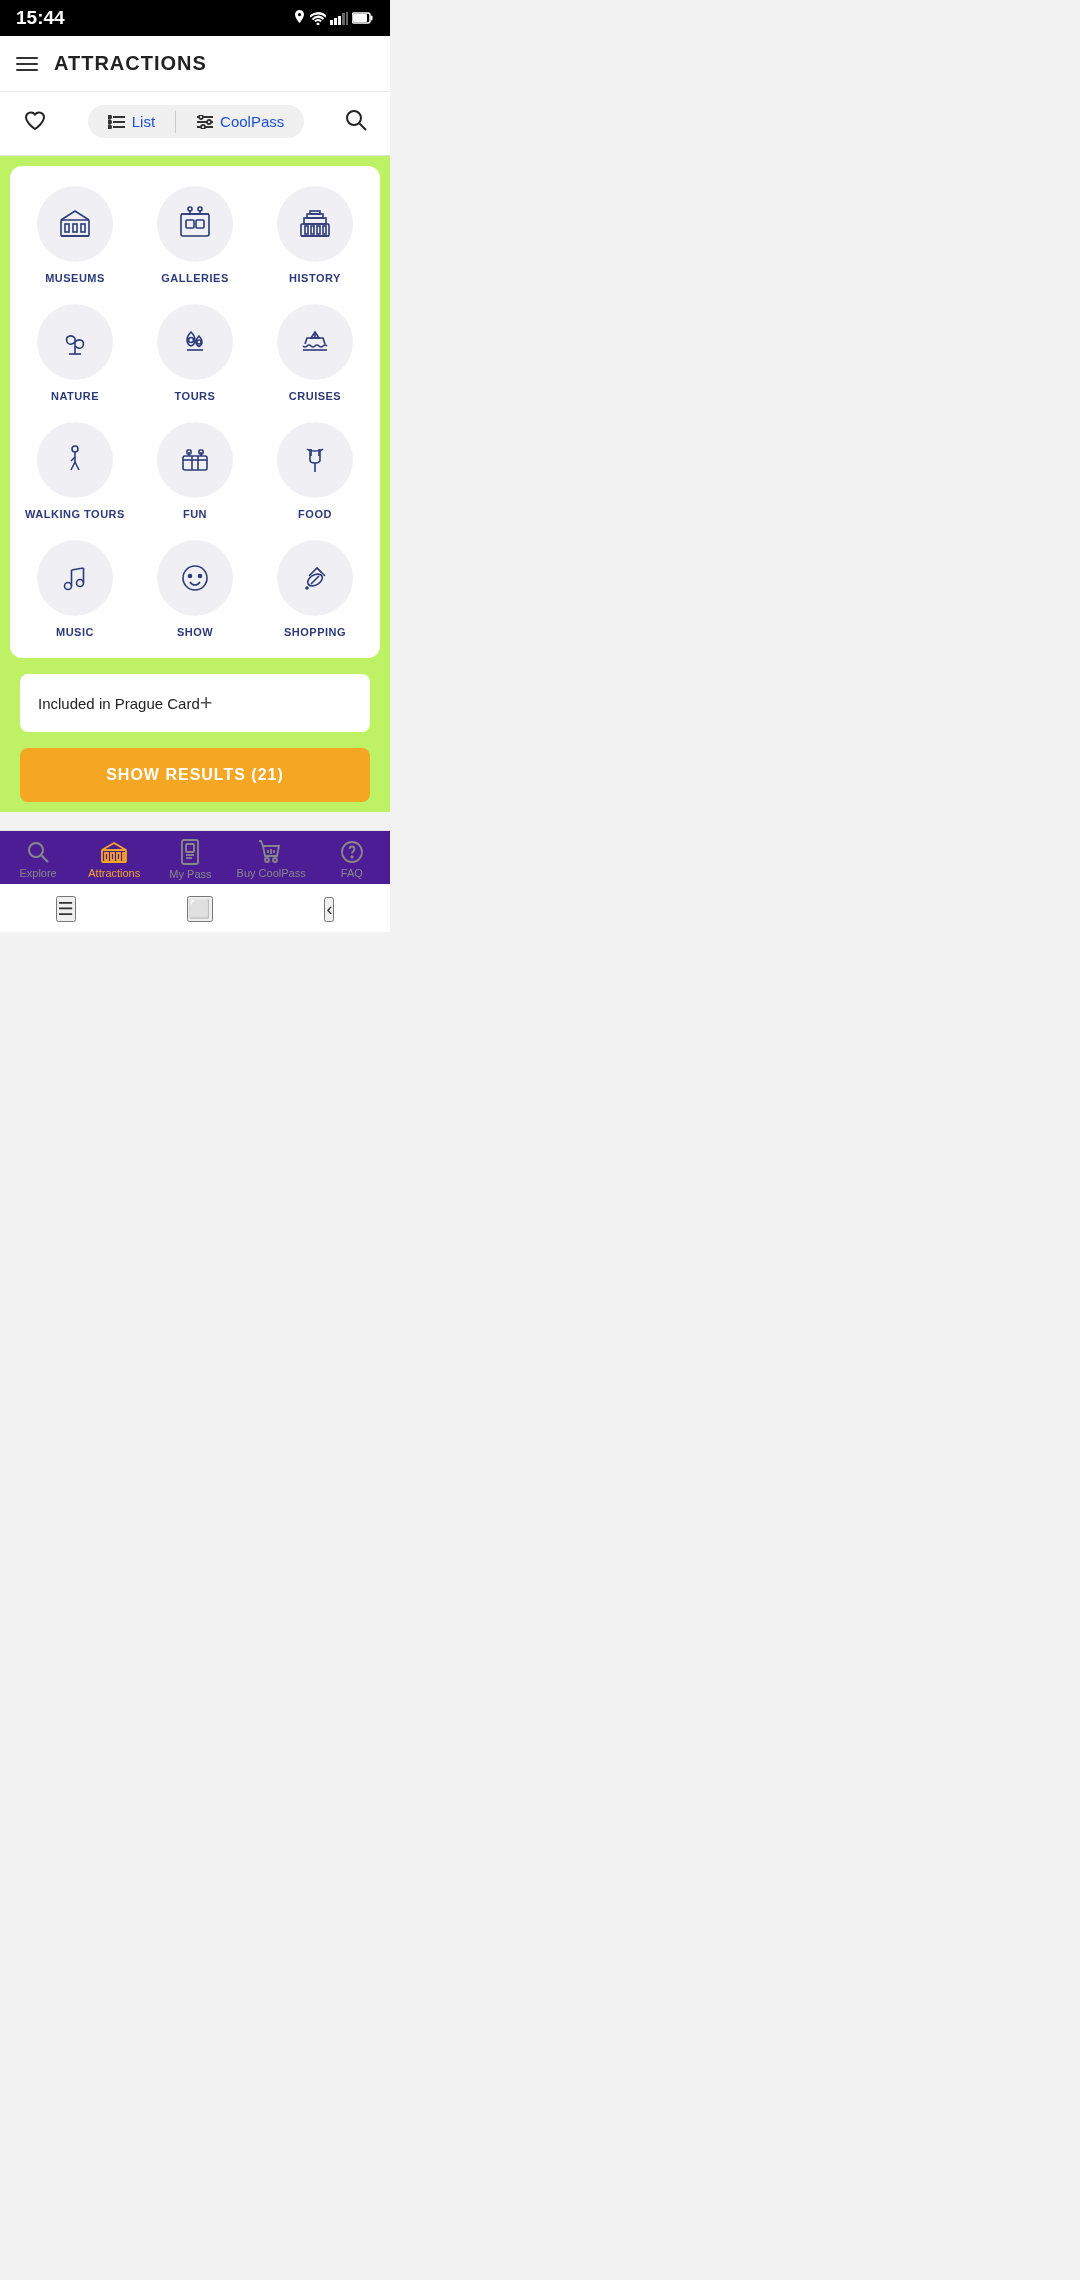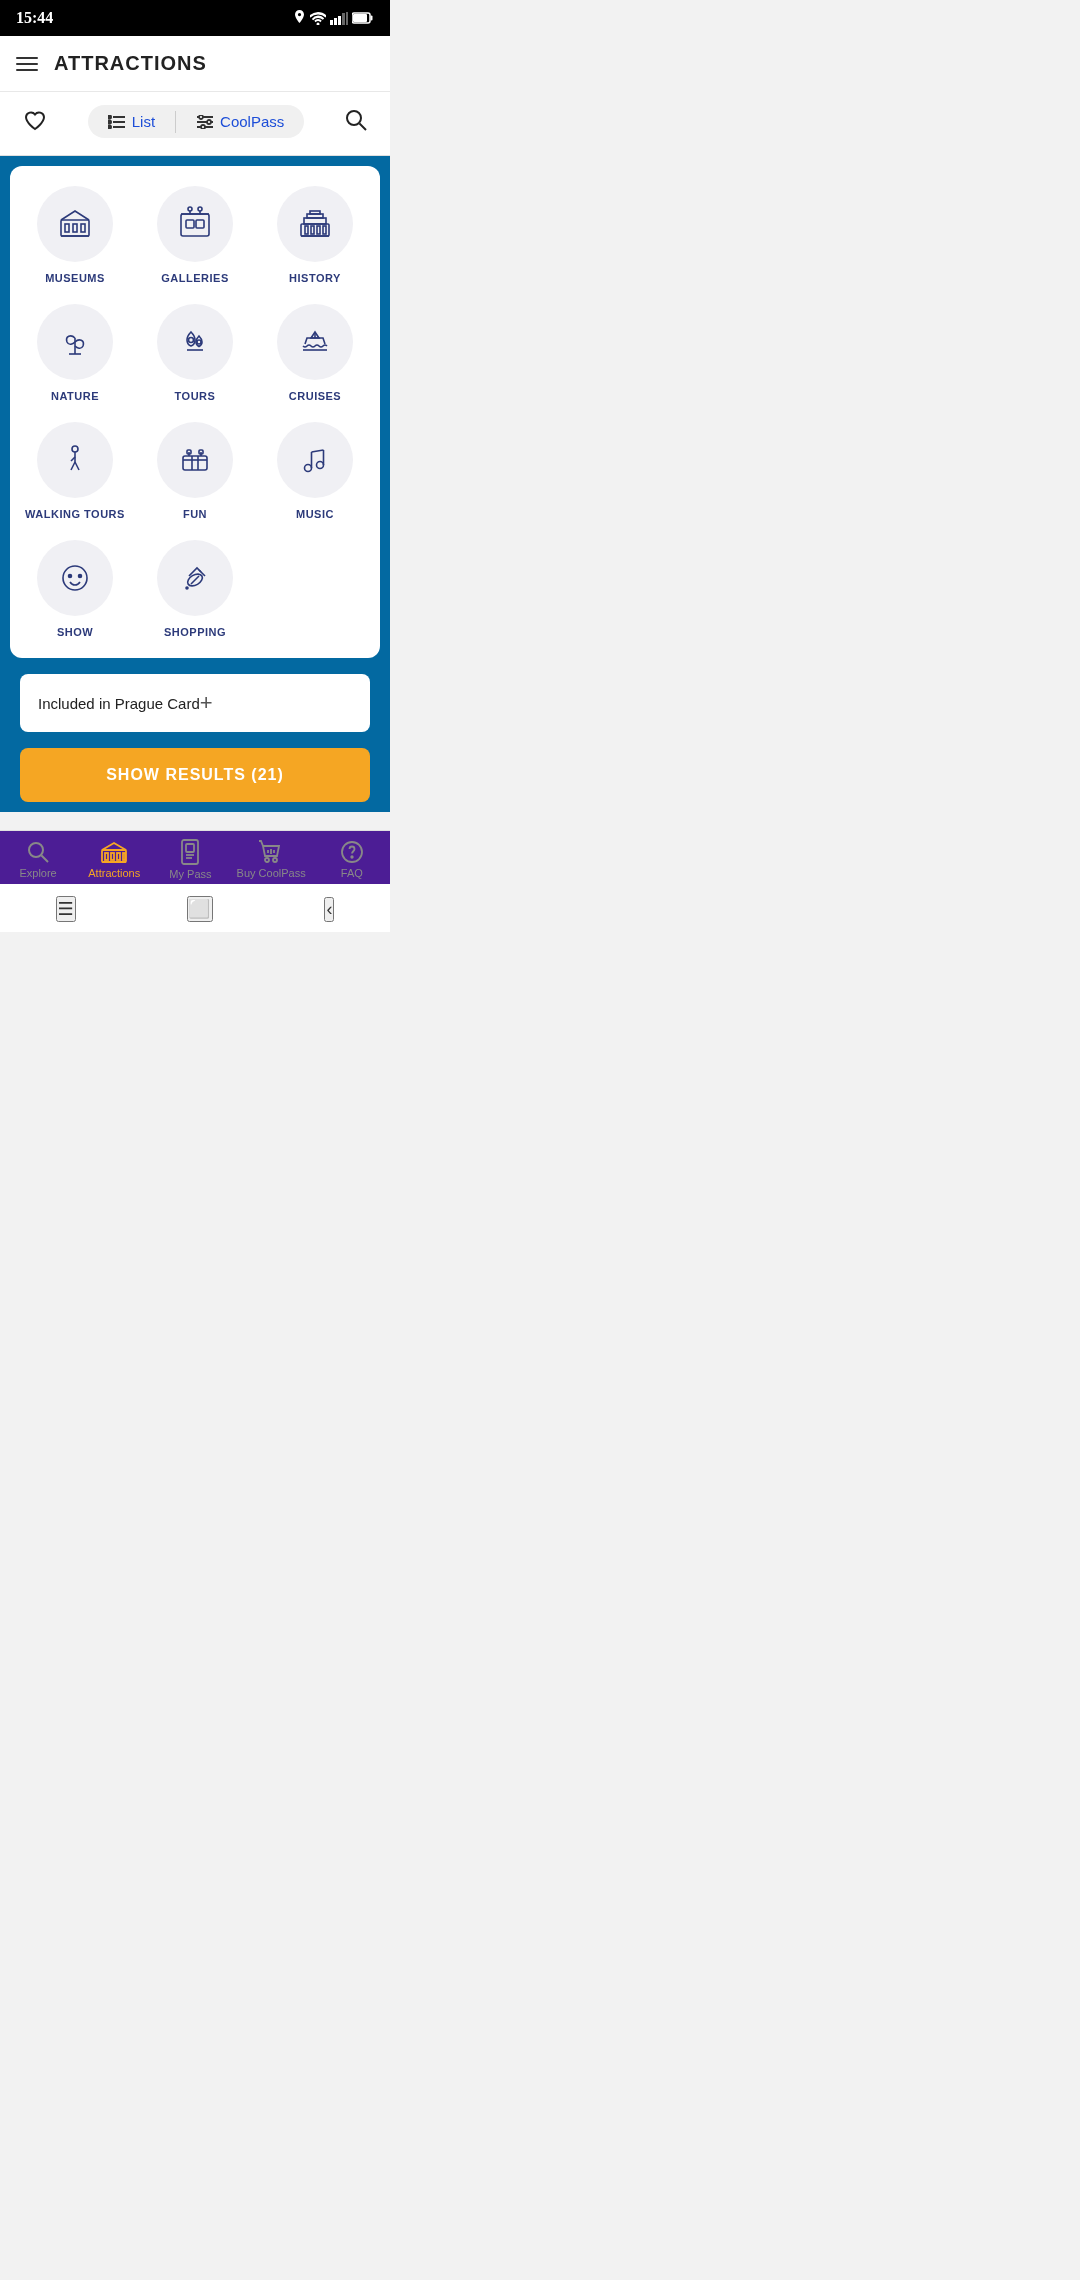--- a/index.html
+++ b/index.html
@@ -15,21 +15,21 @@
     
     .status-bar {
       background: #000;
       color: #fff;
       display: flex;
       justify-content: space-between;
       align-items: center;
       padding: 6px 16px;
       height: 36px;
     }
-    .status-time { font-size: 16px; font-weight: 600; font-family: Liberation Serif, serif; }
+    .status-time { font-size: 19px; font-weight: 600; }
     .status-icons { display: flex; align-items: center; gap: 4px; font-size: 13px; }
 
     
     .header {
       background: #fff;
       display: flex;
       align-items: center;
       padding: 16px 16px;
       gap: 16px;
       border-bottom: 1px solid #e8e8e8;
@@ -76,21 +76,21 @@
     .icon-btn {
       background: transparent;
       border: none;
       cursor: pointer;
       padding: 6px;
     }
 
     
     .main-content {
       padding: 10px 10px;
-      background: #0369a1;
+      background: #bef264;
     }
 
     
     .category-card {
       background: #fff;
       border-radius: 12px;
       padding: 20px 10px;
       margin-bottom: 16px;
     }
     .category-grid {
@@ -400,20 +400,35 @@
             <line x1="21" y1="14" x2="21" y2="28"></line>
             <path d="M12 10 L12 14"></path>
             <path d="M24 10 L24 14"></path>
             <rect x="10" y="8" width="4" height="4" rx="1"></rect>
             <rect x="22" y="8" width="4" height="4" rx="1"></rect>
           </svg>
         </div>
         <span class="category-label">FUN</span>
       </div>
 
+      <div class="category-item">
+        <div class="category-circle">
+          <svg viewBox="0 0 36 36" fill="none" stroke="#2c3a7a" stroke-width="1.6">
+            <path d="M13 7 L13 18 C13 20 15 21 18 21"></path>
+            <path d="M23 7 L23 18 C23 20 21 21 18 21"></path>
+            <path d="M10 7 C10 7 12 9 18 9 C24 9 26 7 26 7"></path>
+            <line x1="18" y1="21" x2="18" y2="30"></line>
+            <path d="M14 7 L14 14"></path>
+            <path d="M22 7 L22 14"></path>
+
+            <line x1="13" y1="26" x2="23" y2="26" stroke-width="0"></line>
+          </svg>
+        </div>
+        <span class="category-label">FOOD</span>
+      </div>
 
       <div class="category-item">
         <div class="category-circle">
           <svg viewBox="0 0 36 36" fill="none" stroke="#2c3a7a" stroke-width="1.6">
             <circle cx="11" cy="26" r="3.5"></circle>
             <circle cx="23" cy="23" r="3.5"></circle>
             <line x1="14.5" y1="26" x2="14.5" y2="10"></line>
             <line x1="26.5" y1="23" x2="26.5" y2="8"></line>
             <line x1="14.5" y1="10" x2="26.5" y2="8"></line>
           </svg>

